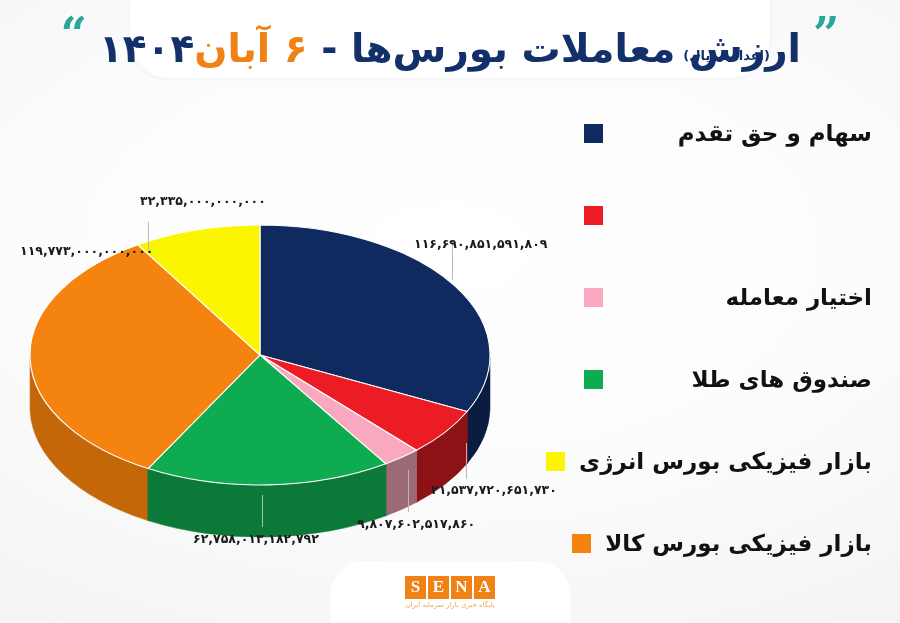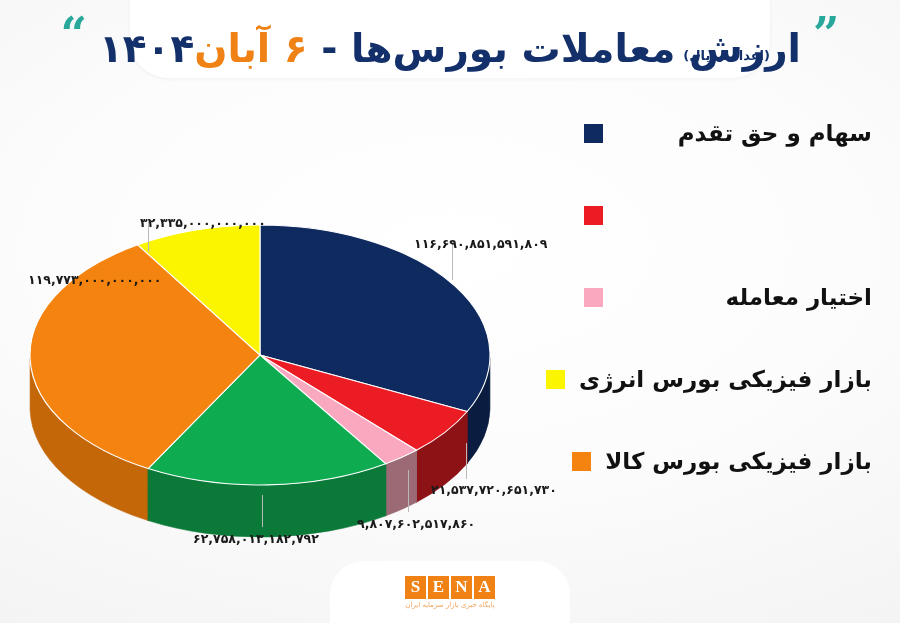--- a/index.html
+++ b/index.html
@@ -199,20 +199,24 @@
     <div class="legend-item">
       <span class="legend-swatch" style="background:#0f2a5e"></span>
       <span class="legend-label">سهام و حق تقدم</span>
     </div>
     <div class="legend-item">
       <span class="legend-swatch" style="background:#ec1c24"></span>
     </div>
     <div class="legend-item">
       <span class="legend-swatch" style="background:#f9a8c0"></span>
       <span class="legend-label">اختیار معامله</span>
+    </div>
+    <div class="legend-item">
+      <span class="legend-swatch" style="background:#0fab50"></span>
+      <span class="legend-label">صندوق های طلا</span>
     </div>
     <div class="legend-item">
       <span class="legend-swatch" style="background:#fcf500"></span>
       <span class="legend-label">بازار فیزیکی بورس انرژی</span>
     </div>
     <div class="legend-item">
       <span class="legend-swatch" style="background:#f5830f"></span>
       <span class="legend-label">بازار فیزیکی بورس کالا</span>
     </div>
   </div>
@@ -244,22 +248,22 @@
   <div class="leader" style="left:452px; top:240px; height:40px;"></div>
   <div class="leader" style="left:466px; top:443px; height:36px;"></div>
   <div class="leader" style="left:408px; top:470px; height:42px;"></div>
   <div class="leader" style="left:262px; top:495px; height:32px;"></div>
   <div class="leader" style="left:148px; top:222px; height:30px;"></div>
 
   <div class="dlabel" style="left:414px; top:236px;">۱۱۶,۶۹۰,۸۵۱,۵۹۱,۸۰۹</div>
   <div class="dlabel" style="left:431px; top:482px;">۲۱,۵۳۷,۷۲۰,۶۵۱,۷۳۰</div>
   <div class="dlabel" style="left:357px; top:516px;">۹,۸۰۷,۶۰۲,۵۱۷,۸۶۰</div>
   <div class="dlabel" style="left:193px; top:531px;">۶۲,۷۵۸,۰۱۳,۱۸۲,۷۹۲</div>
-  <div class="dlabel" style="left:28px; top:243px;margin-top:29px;">۱۱۹,۷۷۳,۰۰۰,۰۰۰,۰۰۰</div>
-  <div class="dlabel" style="left:140px; top:215px;">۳۲,۳۳۵,۰۰۰,۰۰۰,۰۰۰</div>
+  <div class="dlabel" style="left:20px; top:243px;">۱۱۹,۷۷۳,۰۰۰,۰۰۰,۰۰۰</div>
+  <div class="dlabel" style="left:140px; top:193px;">۳۲,۳۳۵,۰۰۰,۰۰۰,۰۰۰</div>
 
   <div class="footer">
     <div class="logo-row">
       <span class="logo-cell">S</span>
       <span class="logo-cell">E</span>
       <span class="logo-cell">N</span>
       <span class="logo-cell">A</span>
     </div>
     <div class="logo-tag">پایگاه خبری بازار سرمایه ایران</div>
   </div>

